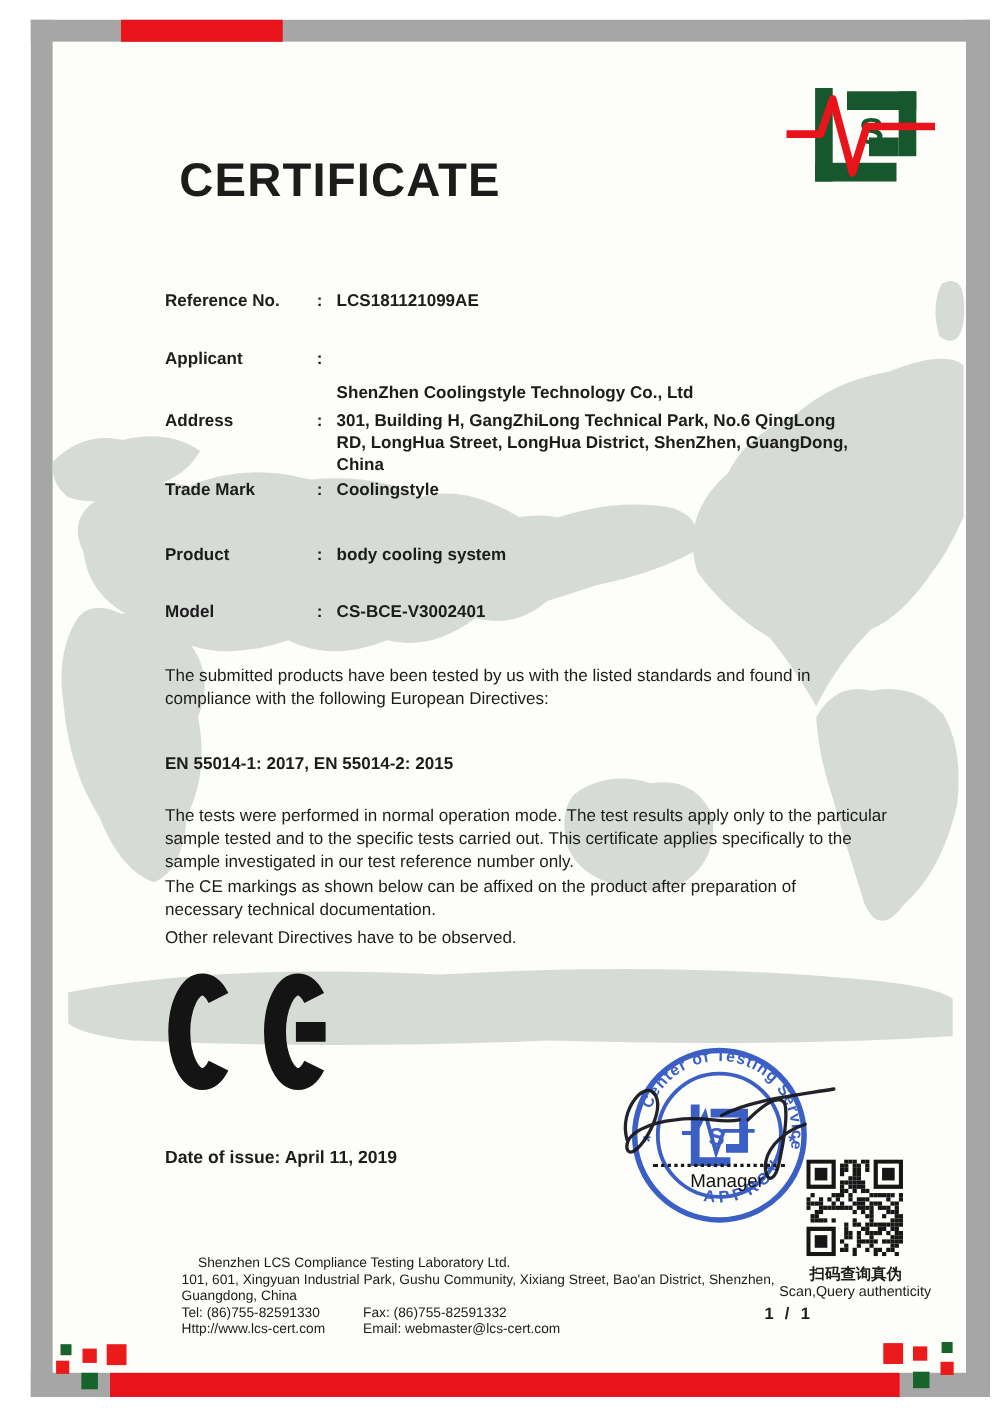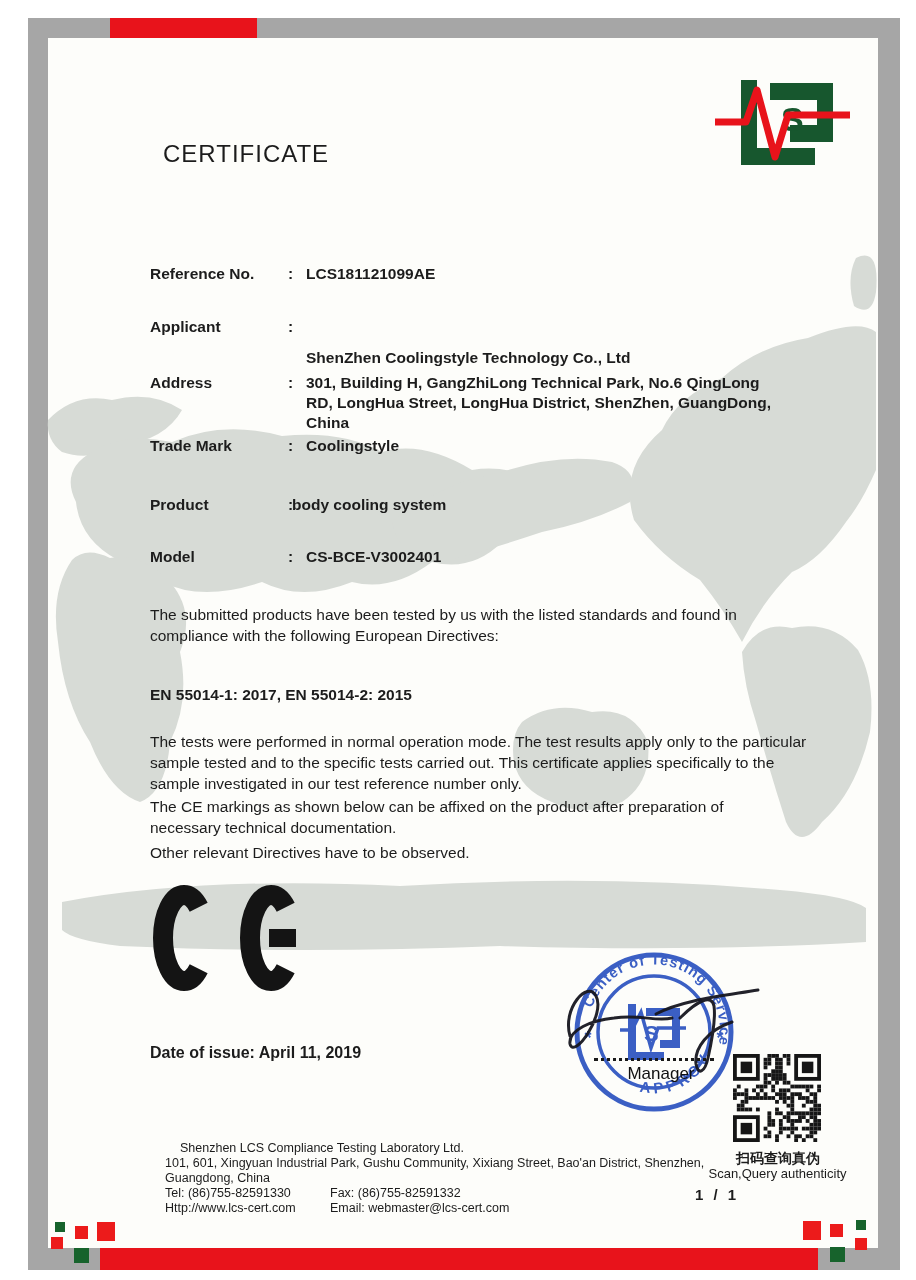--- a/index.html
+++ b/index.html
@@ -6,21 +6,21 @@
   .page{position:relative;width:916px;height:1280px;background:#ffffff;overflow:hidden;
         font-family:"Liberation Sans","DejaVu Sans",sans-serif;color:#1c1c1c;}
   .abs{position:absolute;}
   
   .bar{position:absolute;background:#a6a6a6;}
   .panel{position:absolute;left:48px;top:38px;width:830px;height:1210px;background:#fdfdfa;}
   .accent-red{position:absolute;background:#e8131b;}
   .sq-red{position:absolute;background:#ec1b1b;}
   .sq-green{position:absolute;background:#17632c;}
   
-  .title1{font-size:24px;font-weight:normal;letter-spacing:1px;}
+  .title1{font-size:43px;font-weight:bold;letter-spacing:1px;}
   .title2{font-size:25px;font-weight:bold;}
   .f-label,.f-colon,.f-value{font-size:15.5px;font-weight:bold;line-height:20px;}
   .f-value{width:505px;}
   .para{font-size:15.5px;line-height:21px;width:658px;}
   .para-b{font-weight:bold;}
   .date-line{font-size:16px;font-weight:bold;}
   .foot{font-size:12.5px;line-height:15.5px;}
   .pageno{font-size:15px;font-weight:bold;letter-spacing:3px;}
   .qr-cap-cn{font-size:14px;font-weight:bold;}
   .qr-cap-en{font-size:13px;}
@@ -102,21 +102,21 @@
   <div class="abs f-label" style="left:150px;top:373px;width:135px;">Address</div>
   <div class="abs f-colon" style="left:288px;top:373px;">:</div>
   <div class="abs f-value" style="left:306px;top:373px;width:478px;">301, Building H, GangZhiLong Technical Park, No.6 QingLong RD, LongHua Street, LongHua District, ShenZhen, GuangDong, China</div>
 
   <div class="abs f-label" style="left:150px;top:436px;width:135px;">Trade Mark</div>
   <div class="abs f-colon" style="left:288px;top:436px;">:</div>
   <div class="abs f-value" style="left:306px;top:436px;">Coolingstyle</div>
 
   <div class="abs f-label" style="left:150px;top:495px;width:135px;">Product</div>
   <div class="abs f-colon" style="left:288px;top:495px;">:</div>
-  <div class="abs f-value" style="left:292px;top:495px;">body cooling system</div>
+  <div class="abs f-value" style="left:306px;top:495px;">body cooling system</div>
 
   <div class="abs f-label" style="left:150px;top:547px;width:135px;">Model</div>
   <div class="abs f-colon" style="left:288px;top:547px;">:</div>
   <div class="abs f-value" style="left:306px;top:547px;">CS-BCE-V3002401</div>
 
   <div class="abs para" style="left:150px;top:604px;">The submitted products have been tested by us with the listed standards and found in compliance with the following European Directives:</div>
   <div class="abs para para-b" style="left:150px;top:684px;">EN 55014-1: 2017, EN 55014-2: 2015</div>
   <div class="abs para" style="left:150px;top:731px;">The tests were performed in normal operation mode. The test results apply only to the particular sample tested and to the specific tests carried out. This certificate applies specifically to the sample investigated in our test reference number only.</div>
   <div class="abs para" style="left:150px;top:842px;">Other relevant Directives have to be observed.</div>
   <div class="abs para" style="left:150px;top:796px;width:640px;">The CE markings as shown below can be affixed on the product after preparation of necessary technical documentation.</div>

